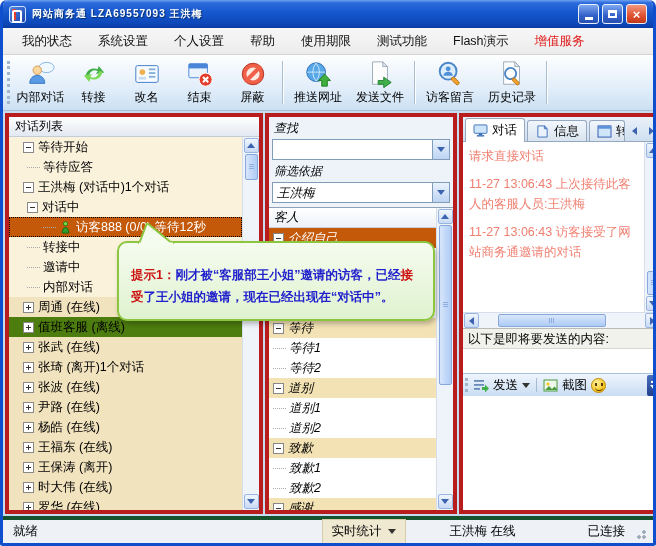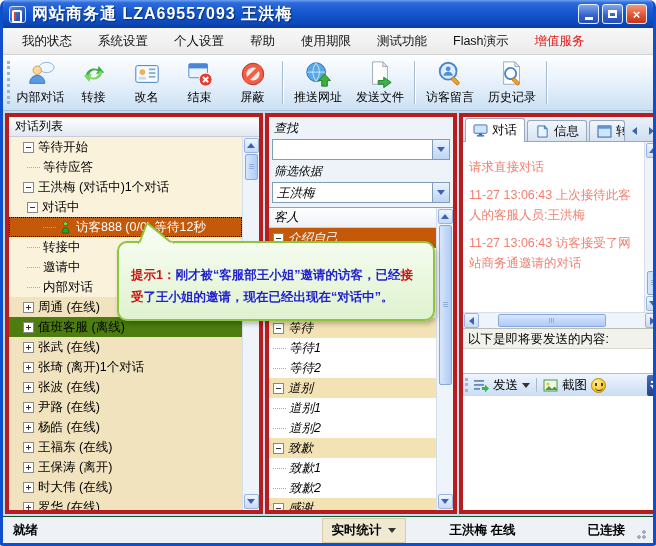--- a/index.html
+++ b/index.html
@@ -8,21 +8,21 @@
             border-radius:7px 7px 3px 3px; background:#C8DCEF; display:flex; flex-direction:column; overflow:hidden; }
 
   
   .titlebar { height:28px; flex:0 0 28px; display:flex; align-items:center; gap:6px; padding:0 6px;
     background:linear-gradient(180deg,#6CA2F2 0%,#2E6BDC 10%,#1557CE 45%,#0D47B8 85%,#0A3CA4 100%);
     border-radius:5px 5px 0 0; }
   .app-icon { width:17px; height:17px; border-radius:3px; background:linear-gradient(135deg,#4D8BE8,#1B3FA8);
     border:1px solid #CDE0F8; position:relative; flex:0 0 17px; }
   .app-icon::before { content:""; position:absolute; left:2px; top:2px; bottom:2px; width:4px; background:#E23E2B; border-radius:1px; }
   .app-icon::after { content:""; position:absolute; right:3px; top:3px; width:6px; height:9px; border:2px solid #fff; border-radius:2px; }
-  .title-text { color:#fff; font-weight:bold; font-size:16px; letter-spacing:1px; text-shadow:1px 1px 1px #08306E; white-space:nowrap; }
+  .title-text { color:#fff; font-weight:bold; font-size:10px; letter-spacing:1px; text-shadow:1px 1px 1px #08306E; white-space:nowrap; }
   .win-btns { margin-left:auto; display:flex; gap:3px; }
   .wbtn { width:21px; height:20px; border-radius:3px; border:1px solid #E8F0FC; display:flex; align-items:center; justify-content:center;
           color:#fff; font-weight:bold; font-size:13px; line-height:1; }
   .wbtn.blue { background:linear-gradient(180deg,#7FA8F0,#3260C8 60%,#2850B0); }
   .wbtn.red  { background:linear-gradient(180deg,#F2987E,#E05030 60%,#C03818); }
   .glyph-min { display:block; width:8px; height:3px; background:#fff; margin-top:9px; }
   .glyph-max { display:block; width:9px; height:8px; border:2px solid #fff; border-top-width:3px; }
 
   
   .menubar { height:27px; flex:0 0 27px; display:flex; align-items:center; gap:0; padding:0 6px;
@@ -99,42 +99,42 @@
   .tabbar { height:25px; flex:0 0 25px; display:flex; align-items:flex-end; padding:2px 2px 0;
     background:linear-gradient(180deg,#EAF1FA,#CFDFF0); border-bottom:1px solid #96A8C0; }
   .tab { height:21px; display:flex; align-items:center; gap:4px; padding:0 7px; margin-right:2px; font-size:12.5px;
     border:1px solid #96A8C0; border-bottom:none; border-radius:3px 3px 0 0; background:linear-gradient(180deg,#F2F6FC,#D8E4F0); white-space:nowrap; }
   .tab.active { background:#fff; height:24px; margin-bottom:-1px;justify-content:space-between; }
   .tab.clip { width:36px; overflow:hidden; }
   .tab .tic { width:15px; height:13px; flex:0 0 15px; }
   .tab-arrows { margin-left:auto; display:flex; gap:2px; padding-bottom:3px; }
   .tab-arrows .ab { width:15px; height:15px; display:flex; align-items:center; justify-content:center; }
   .chat { height:170px; flex:0 0 170px; display:flex; min-height:0; background:#fff; }
-  .chat-msgs { flex:1; padding:16px 6px; font-size:12.5px; line-height:1.55; color:#F07F70; overflow:hidden; }
+  .chat-msgs { flex:1; padding:5px 6px; font-size:12.5px; line-height:1.55; color:#F07F70; overflow:hidden; }
   .chat-msgs p { margin-bottom:9px; }
   .pending-label { height:20px; flex:0 0 20px; background:#F2F2EC; border-top:1px solid #B8BCB4; font-size:12.5px; color:#000; padding:2px 5px; }
   .preview { height:25px; flex:0 0 25px; background:#fff; border-top:1px solid #D8D8D0; }
   .sendbar { height:23px; flex:0 0 23px; display:flex; align-items:center; gap:4px; padding:0 0 0 2px;
     background:linear-gradient(180deg,#EFF5FE,#C9DDF3); border-top:1px solid #A8C0DC; }
   .sendbar .cap { font-size:12.5px; color:#000; }
   .sb-grip { width:4px; height:14px; border-left:3px dotted #9FB6CC; }
   .sb-sep { width:1px; height:14px; background:#A8BCD0; margin:0 2px; }
   .smiley { width:15px; height:15px; border-radius:50%; background:radial-gradient(circle at 35% 30%,#FFF0A0,#F5C518 70%,#D89A00);
     border:1px solid #C08800; position:relative; }
   .smiley::before { content:""; position:absolute; top:4px; left:3px; width:2px; height:3px; background:#5A3A00; box-shadow:6px 0 0 #5A3A00; }
   .smiley::after { content:""; position:absolute; left:3px; top:7px; width:8px; height:4px; border-bottom:1.5px solid #5A3A00; border-radius:0 0 8px 8px; }
   .overflow-btn { margin-left:auto; width:14px; height:21px; background:linear-gradient(180deg,#4A6FC0,#22408C);
     border-radius:2px; display:flex; flex-direction:column; align-items:center; justify-content:center; gap:2px; }
   .overflow-btn .bar { width:7px; height:2px; background:#fff; }
   .overflow-btn .tri.down { border-top-color:#fff; }
   .input-area { flex:1; background:#fff; }
 
   
   .statusbar { height:27px; flex:0 0 27px; display:flex; align-items:center; background:#EEF2F7;
-    border-top:1px solid #14532d; font-size:12.5px; color:#000; padding:0 6px;font-weight:bold; }
+    border-top:4px solid #14532d; font-size:12.5px; color:#000; padding:0 6px; }
   .st-ready { flex:1; padding-left:4px; }
   .st-stats { display:flex; align-items:center; gap:6px; background:#F0E9D2; border:1px solid #D8CCA8; padding:3px 9px; }
   .st-agent { margin:0 0 0 44px; } .st-conn { margin:0 10px 0 72px; }
   .grip { width:12px; height:12px; align-self:flex-end; margin-bottom:3px;
     background:
       radial-gradient(circle at 9px 9px,#9AA8B8 1.5px,transparent 2px),
       radial-gradient(circle at 9px 4px,#9AA8B8 1.5px,transparent 2px),
       radial-gradient(circle at 4px 9px,#9AA8B8 1.5px,transparent 2px); }
 
   

